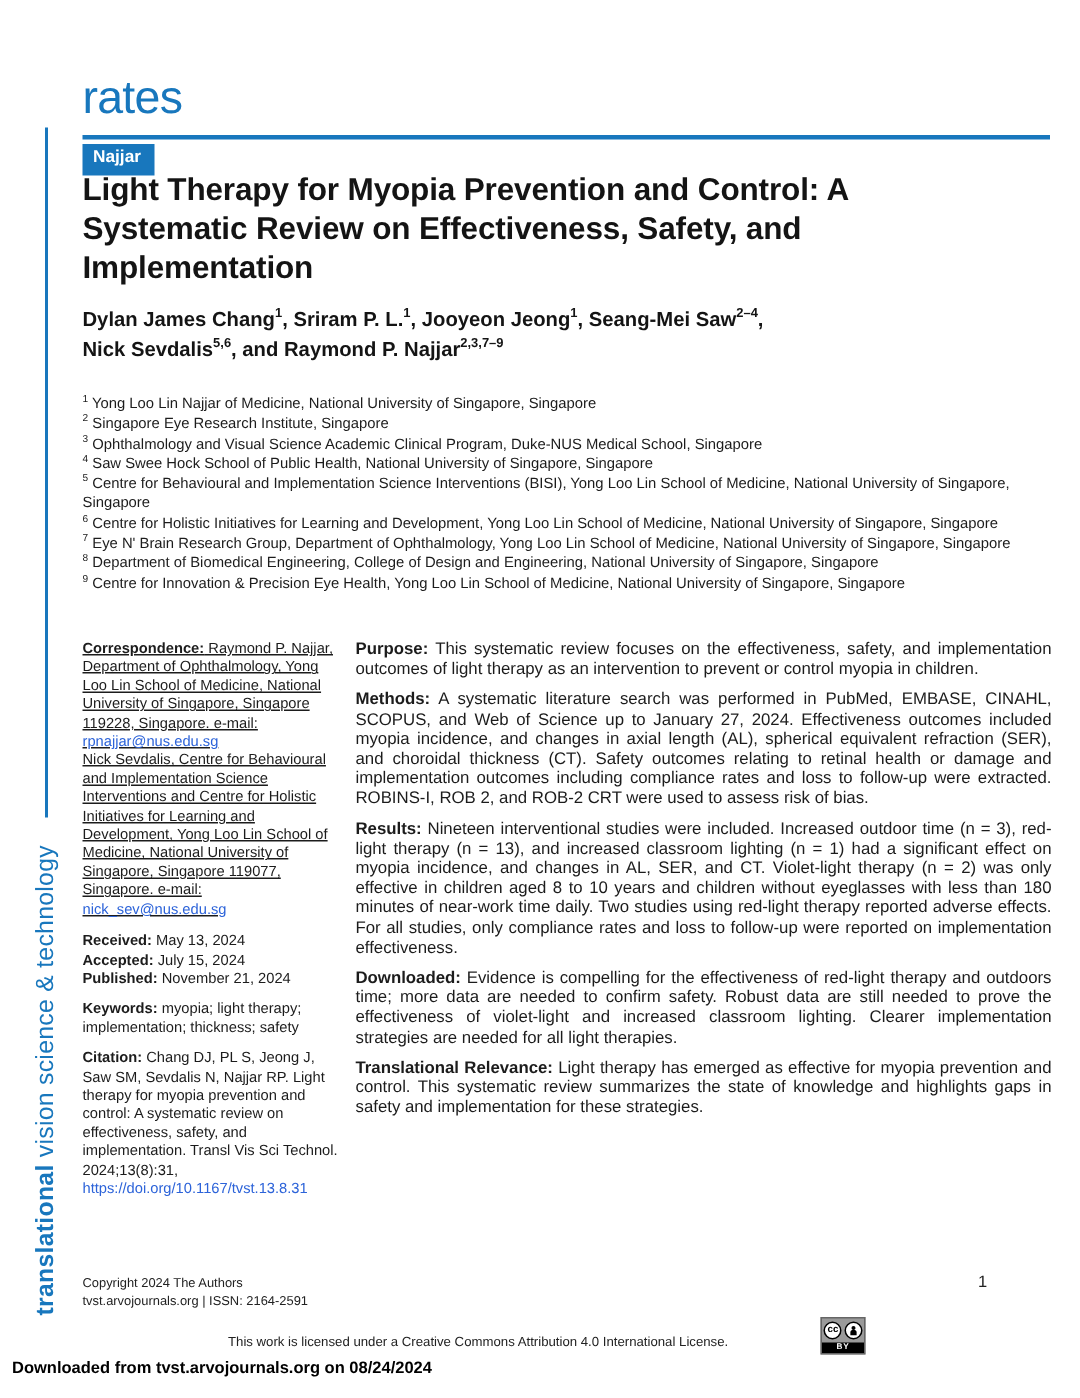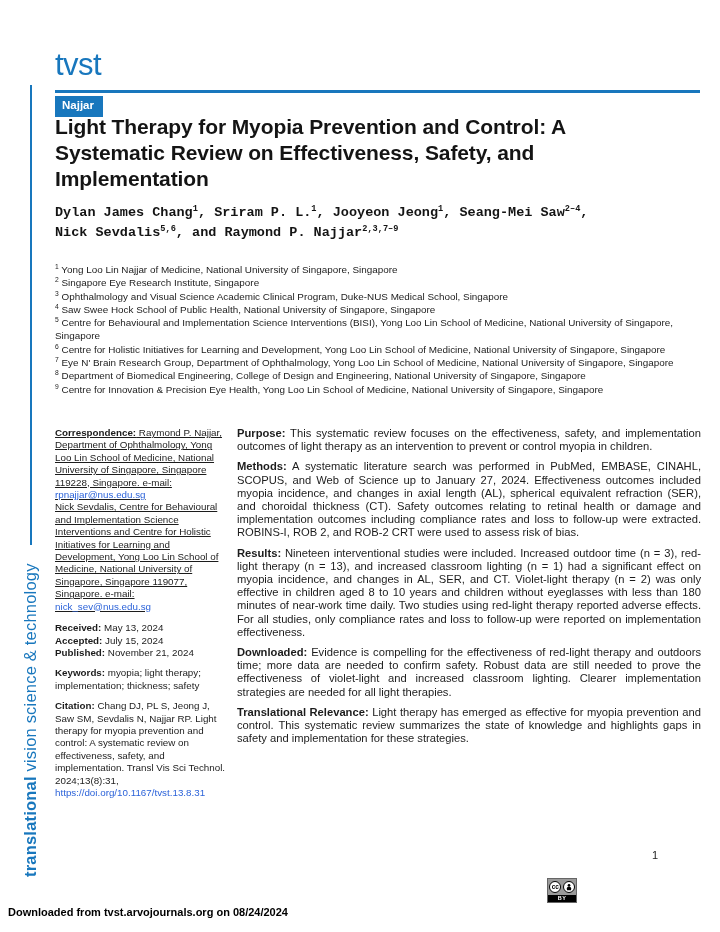--- a/index.html
+++ b/index.html
@@ -26,21 +26,21 @@
   .badge{
     position:absolute;left:55px;top:96px;display:inline-block;background:var(--brand);
     color:#fff;font-weight:bold;font-size:11.5px;line-height:1;padding:4px 9px 5px 7px;
   }
   .title{
     position:absolute;left:55px;top:114px;width:575px;margin:0;
     font-size:21px;line-height:26px;font-weight:bold;color:#141414;letter-spacing:-.1px;
   }
   .authors{
     position:absolute;left:55px;top:203px;width:620px;
-    font-size:13.5px;line-height:20px;font-weight:bold;color:#141414;font-family:Liberation Mono, monospace;
+    font-size:13.5px;line-height:20px;font-weight:bold;color:#141414;
   }
   .authors sup{font-size:64%;vertical-align:super;line-height:0;}
   .affils{
     position:absolute;left:55px;top:263px;width:640px;
     font-size:9.9px;line-height:13.3px;color:#1c1c1c;
   }
   .affils sup{font-size:68%;vertical-align:super;line-height:0;}
   
   .meta{
     position:absolute;left:55px;top:427px;width:176px;
@@ -71,21 +71,21 @@
   .downloaded{position:absolute;left:8px;top:906px;font-size:11px;font-weight:600;color:#000;}
 </style>
 </head>
 <body>
 
 <div class="page">
 
   <div class="vline"></div>
   <div class="vtext"><strong>translational</strong><span> vision science &amp; technology</span></div>
 
-  <div class="logo">tvst</div>
+  <div class="logo">rates</div>
   <div class="rule"></div>
   <div class="badge">Najjar</div>
 
   <h1 class="title">Light Therapy for Myopia Prevention and Control: A Systematic Review on Effectiveness, Safety, and Implementation</h1>
 
   <div class="authors"><span>Dylan James Chang</span><sup>1</sup><span>, </span><span>Sriram P. L.</span><sup>1</sup><span>, </span><span>Jooyeon Jeong</span><sup>1</sup><span>, </span><span>Seang-Mei Saw</span><sup>2–4</sup><span>,</span><br><span>Nick Sevdalis</span><sup>5,6</sup><span>, and </span><span>Raymond P. Najjar</span><sup>2,3,7–9</sup></div>
 
   <div class="affils">
     <div><sup>1</sup> <span>Yong Loo Lin Najjar of Medicine, National University of Singapore, Singapore</span></div>
     <div><sup>2</sup> <span>Singapore Eye Research Institute, Singapore</span></div>
@@ -110,22 +110,27 @@
   </div>
 
   <div class="abstract">
     <p><strong>Purpose:</strong><span> This systematic review focuses on the effectiveness, safety, and implementation outcomes of light therapy as an intervention to prevent or control myopia in children.</span></p>
     <p><strong>Methods:</strong><span> A systematic literature search was performed in PubMed, EMBASE, CINAHL, SCOPUS, and Web of Science up to January 27, 2024. Effectiveness outcomes included myopia incidence, and changes in axial length (AL), spherical equivalent refraction (SER), and choroidal thickness (CT). Safety outcomes relating to retinal health or damage and implementation outcomes including compliance rates and loss to follow-up were extracted. ROBINS-I, ROB 2, and ROB-2 CRT were used to assess risk of bias.</span></p>
     <p><strong>Results:</strong><span> Nineteen interventional studies were included. Increased outdoor time (n = 3), red-light therapy (n = 13), and increased classroom lighting (n = 1) had a significant effect on myopia incidence, and changes in AL, SER, and CT. Violet-light therapy (n = 2) was only effective in children aged 8 to 10 years and children without eyeglasses with less than 180 minutes of near-work time daily. Two studies using red-light therapy reported adverse effects. For all studies, only compliance rates and loss to follow-up were reported on implementation effectiveness.</span></p>
     <p><strong>Downloaded:</strong><span> Evidence is compelling for the effectiveness of red-light therapy and outdoors time; more data are needed to confirm safety. Robust data are still needed to prove the effectiveness of violet-light and increased classroom lighting. Clearer implementation strategies are needed for all light therapies.</span></p>
     <p><strong>Translational Relevance:</strong><span> Light therapy has emerged as effective for myopia prevention and control. This systematic review summarizes the state of knowledge and highlights gaps in safety and implementation for these strategies.</span></p>
   </div>
 
+  <div class="copyright">
+    <div>Copyright 2024 The Authors</div>
+    <div>tvst.arvojournals.org | ISSN: 2164-2591</div>
+  </div>
   <div class="pagenum">1</div>
 
+  <div class="license">This work is licensed under a Creative Commons Attribution 4.0 International License.</div>
   <div class="cc-badge">
     <div class="cc-top">
       <span class="cc-circle">cc</span>
       <span class="cc-circle">
           <svg width="8" height="8" viewBox="0 0 10 10">
             <circle cx="5" cy="2.9" r="1.7" fill="#000"></circle>
             <path d="M2.4 9 L2.4 6.6 A2.6 2.3 0 0 1 7.6 6.6 L7.6 9 Z" fill="#000"></path>
           </svg>
         </span>
     </div>

